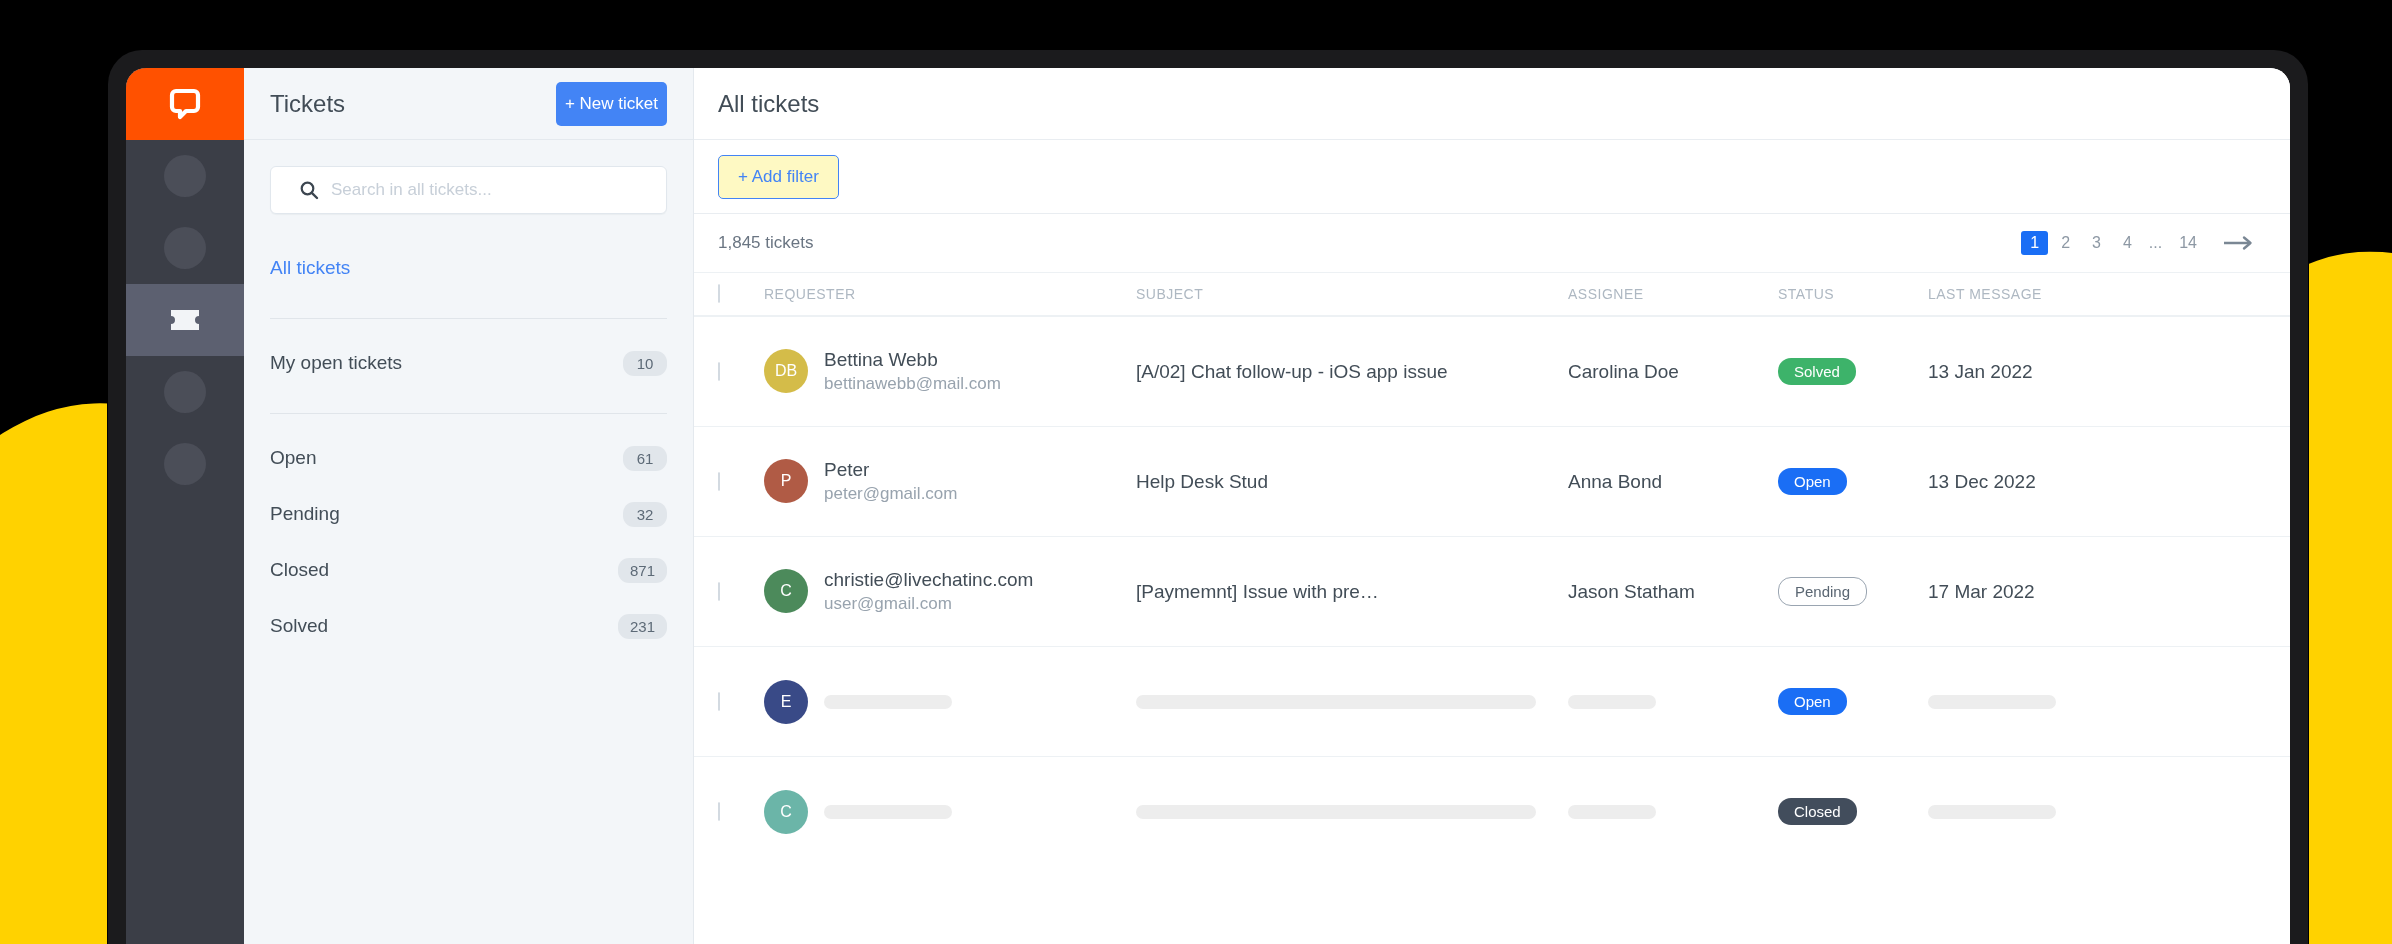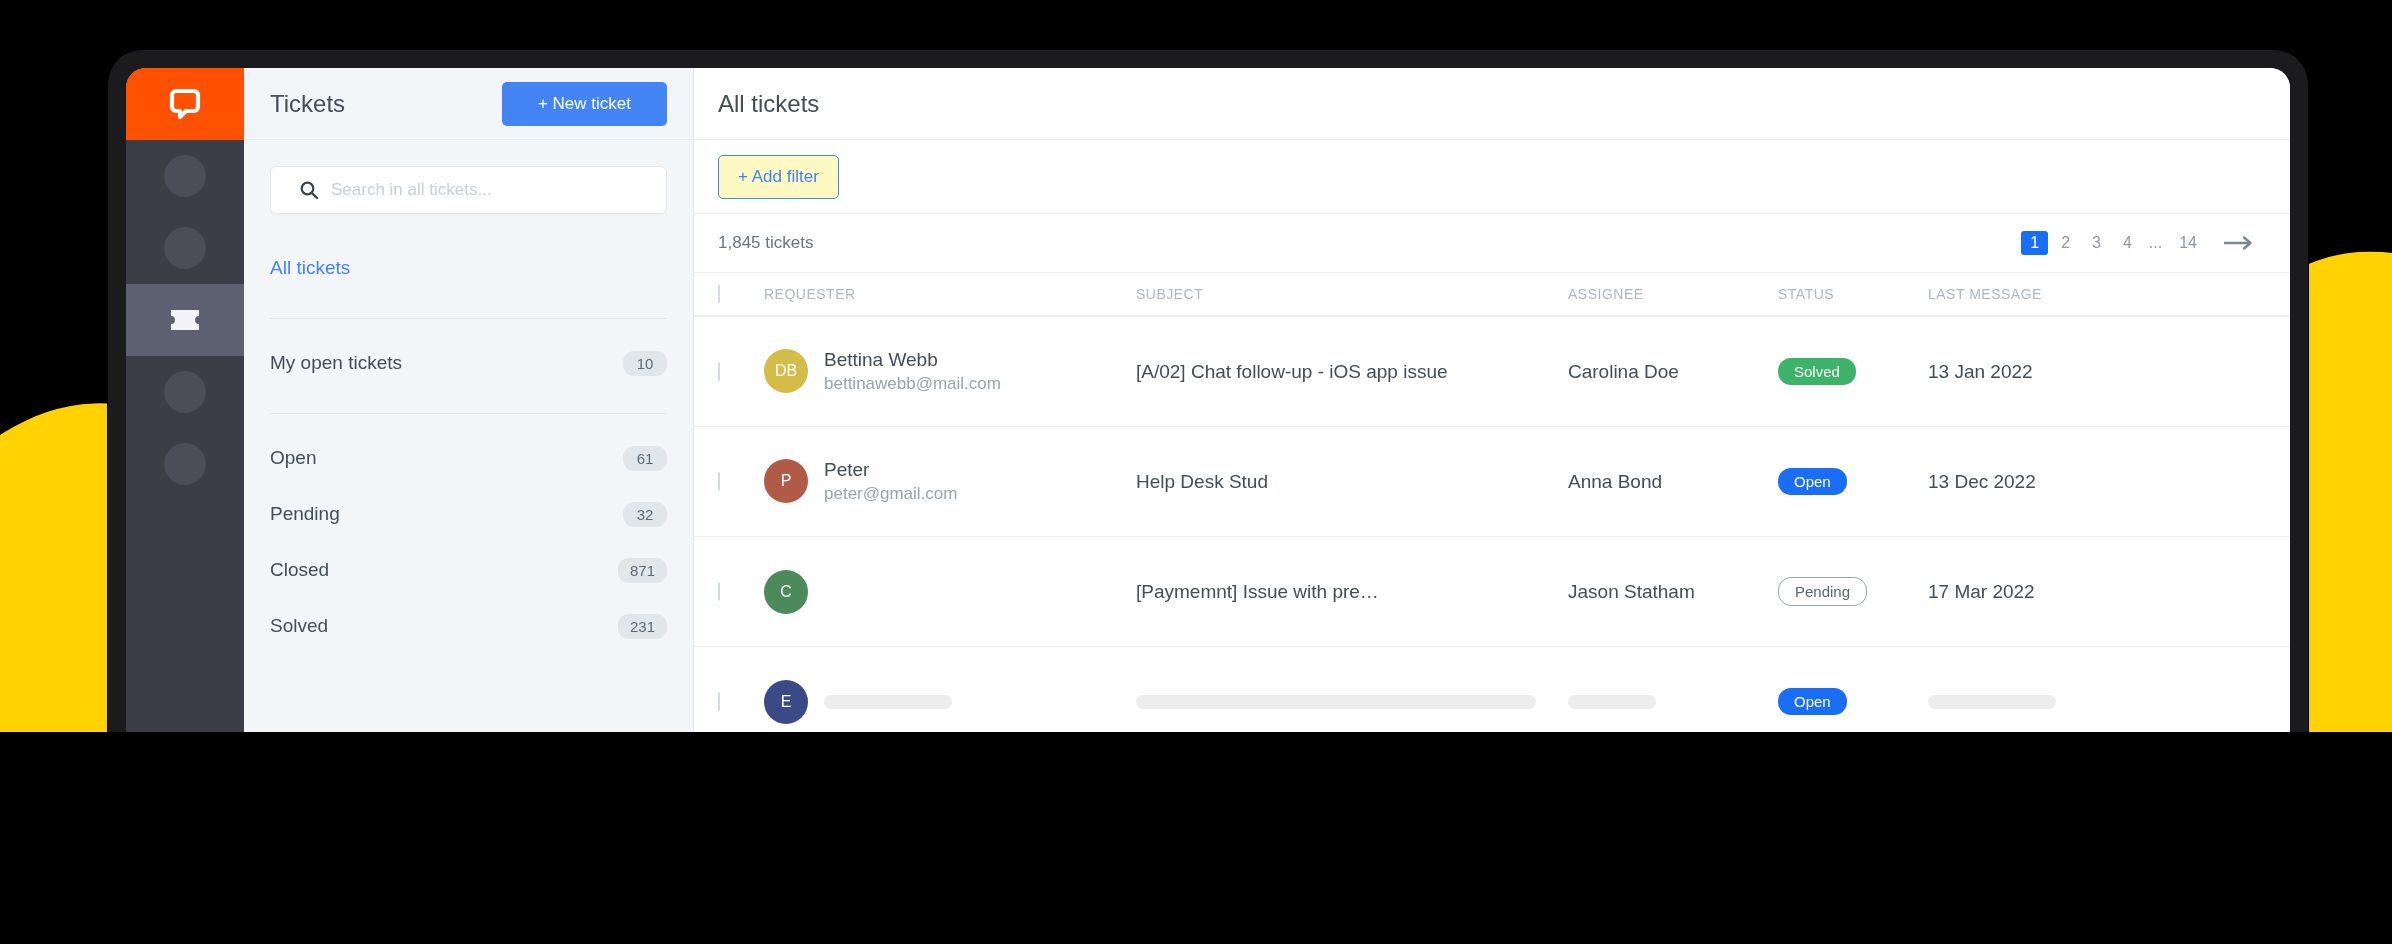--- a/index.html
+++ b/index.html
@@ -2,21 +2,21 @@
 <html><head>
 <meta charset="utf-8">
 <style>
   * { box-sizing: border-box; margin: 0; padding: 0; }
   html, body {
     width: 2392px; height: 944px;
     background: #000000;
     font-family: "Liberation Sans", sans-serif;
     overflow: hidden;
   }
-  #stage { position: relative; width: 2392px; height: 732px; background: #000; overflow: hidden; }
+  #stage { position: relative; width: 2392px; height: 944px; background: #000; overflow: hidden; }
 
   
   .blob { position: absolute; background: #FFD200; }
   #blob-left {
     left: -150px; top: 400px; width: 420px; height: 640px;
     border-radius: 60% 48% 46% 58% / 58% 52% 48% 42%;
     transform: rotate(6deg);
   }
   #blob-right {
     left: 2170px; top: 250px; width: 460px; height: 730px;
@@ -63,21 +63,21 @@
     border-right: 1px solid #e4e9ee;
   }
   #left-header {
     height: 72px; flex: none; display: flex; align-items: center;
     justify-content: space-between; padding: 0 26px;
     background: #f3f6f9; border-bottom: 1px solid #e4e9ee;
   }
   #panel-title { font-size: 24px; color: #424d57; }
   #new-ticket-button {
     background: #4384f5; color: #fff; border: none; border-radius: 5px;
-    padding: 12px 36px; font-size: 17px; font-family: inherit; cursor: pointer;
+    padding: 12px 9px; font-size: 17px; font-family: inherit; cursor: pointer;
     white-space: nowrap;
   }
   #search-wrap { padding: 26px 26px 0 26px; }
   #search-box {
     position: relative; background: #fff; border: 1px solid #e1e7ed;
     border-radius: 6px; height: 48px; display: flex; align-items: center;
     padding: 0 28px; box-shadow: 0 1px 1px rgba(20,40,60,.04);
   }
   #search-input {
     border: none; outline: none; flex: 1; font-size: 17px;
@@ -361,20 +361,24 @@
             <div class="col-last date-text">13 Dec 2022</div>
           </div>
 
           <div class="row">
             <div class="col-check">
               <span class="checkbox"></span>
             </div>
             <div class="col-requester">
               <div class="requester-cell">
                 <span class="avatar" id="av2" style="background: rgb(76, 138, 91);">C</span>
+                <span>
+                  <span class="req-name" style="display:block">christie@livechatinc.com</span>
+                  <span class="req-email" style="display:block">user@gmail.com</span>
+                </span>
               </div>
             </div>
             <div class="col-subject subject-text">[Paymemnt] Issue with pre…</div>
             <div class="col-assignee assignee-text">Jason Statham</div>
             <div class="col-status">
               <span class="badge outline" id="bd2" style="border-color: rgb(154, 165, 177);">Pending</span>
             </div>
             <div class="col-last date-text">17 Mar 2022</div>
           </div>
 

